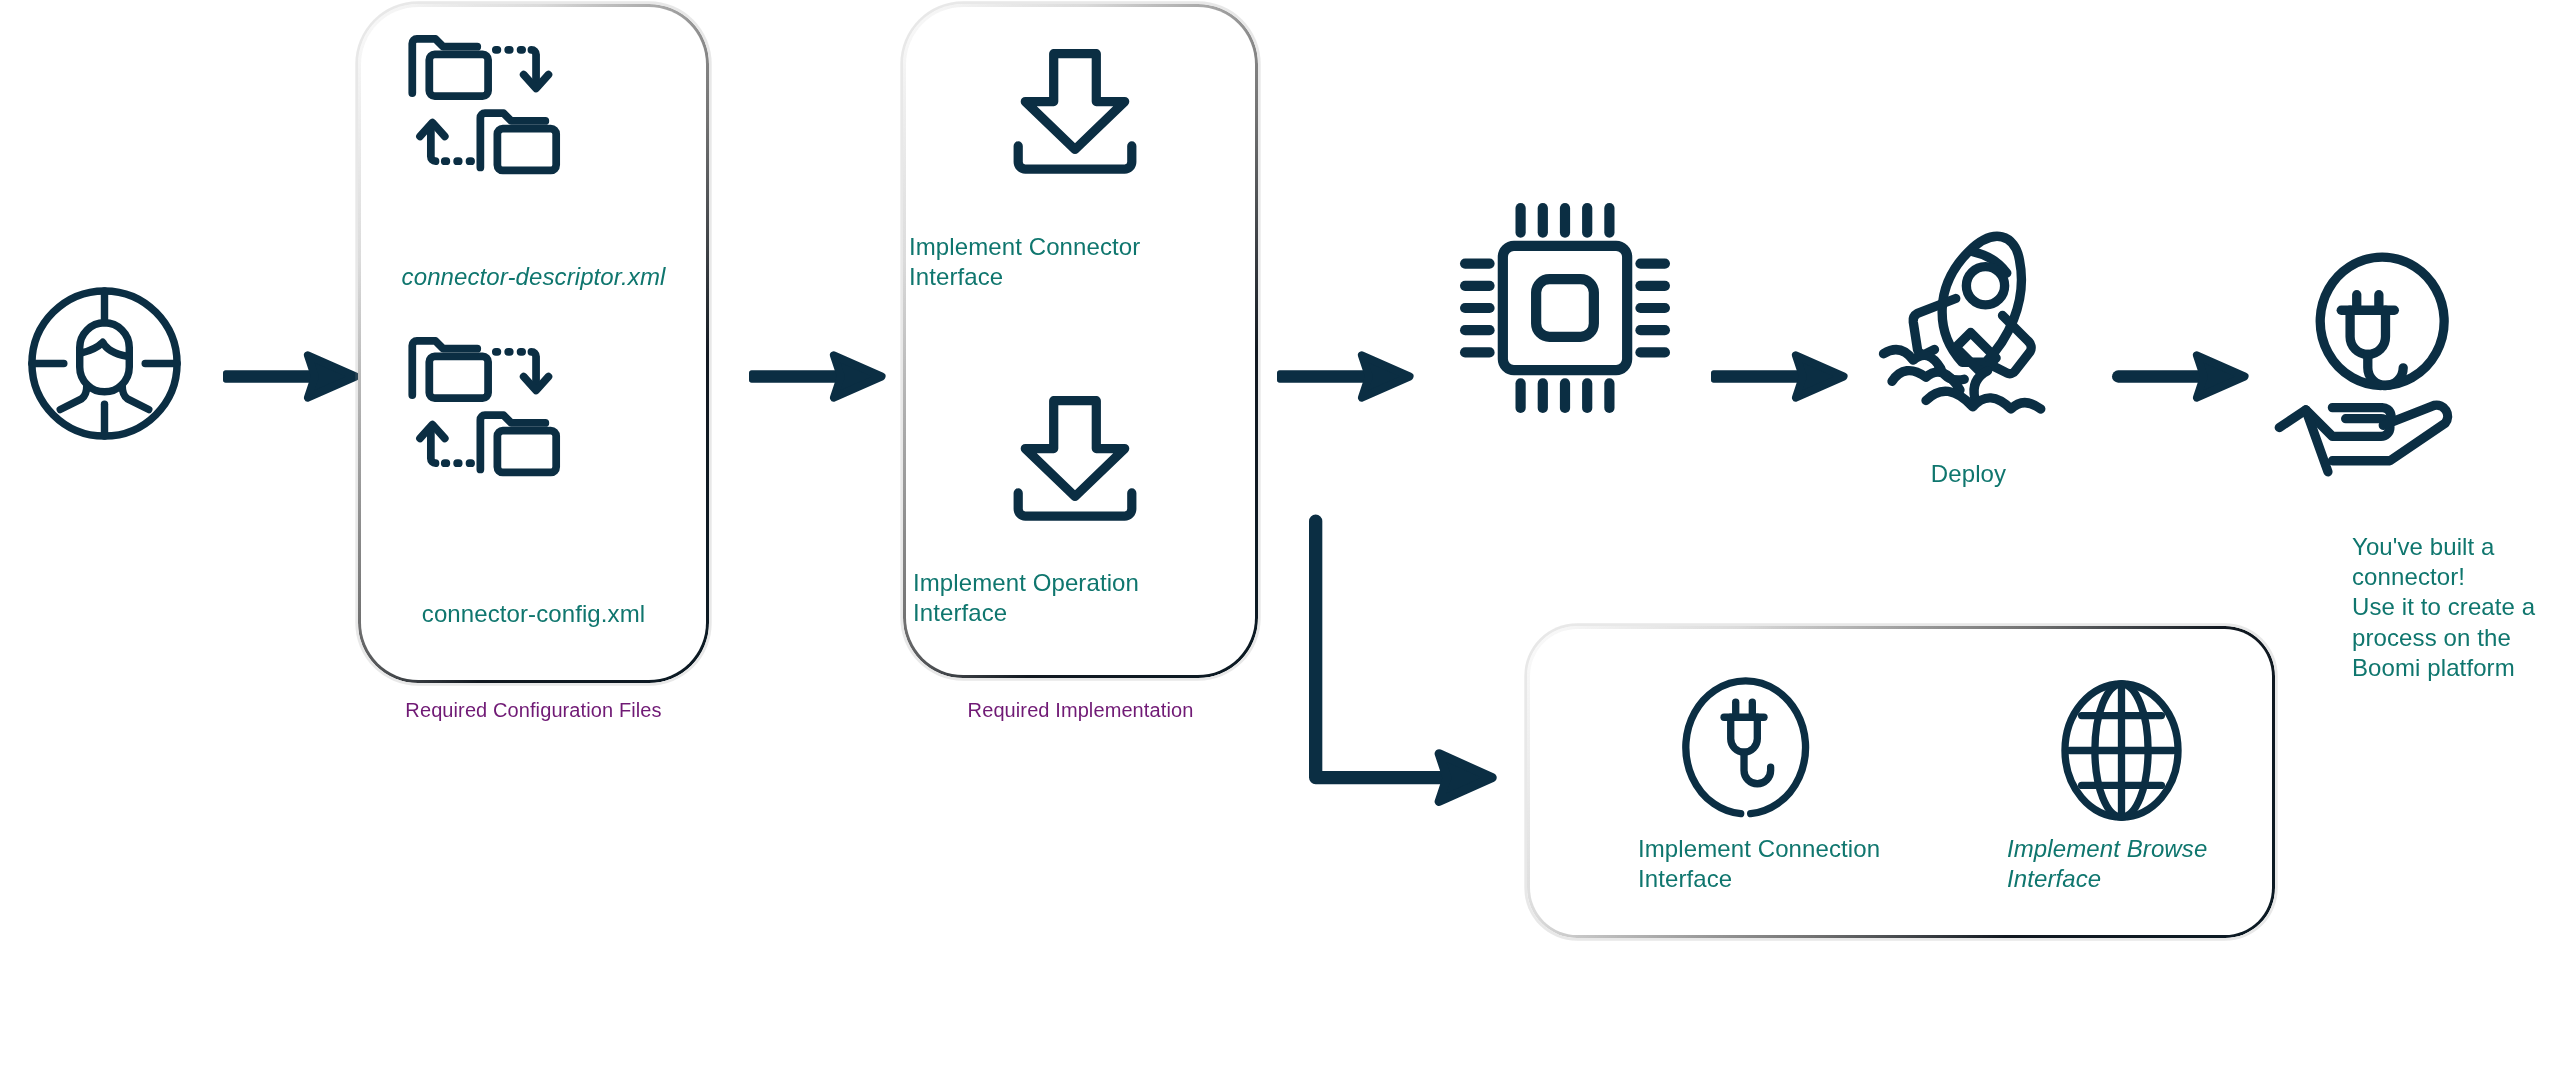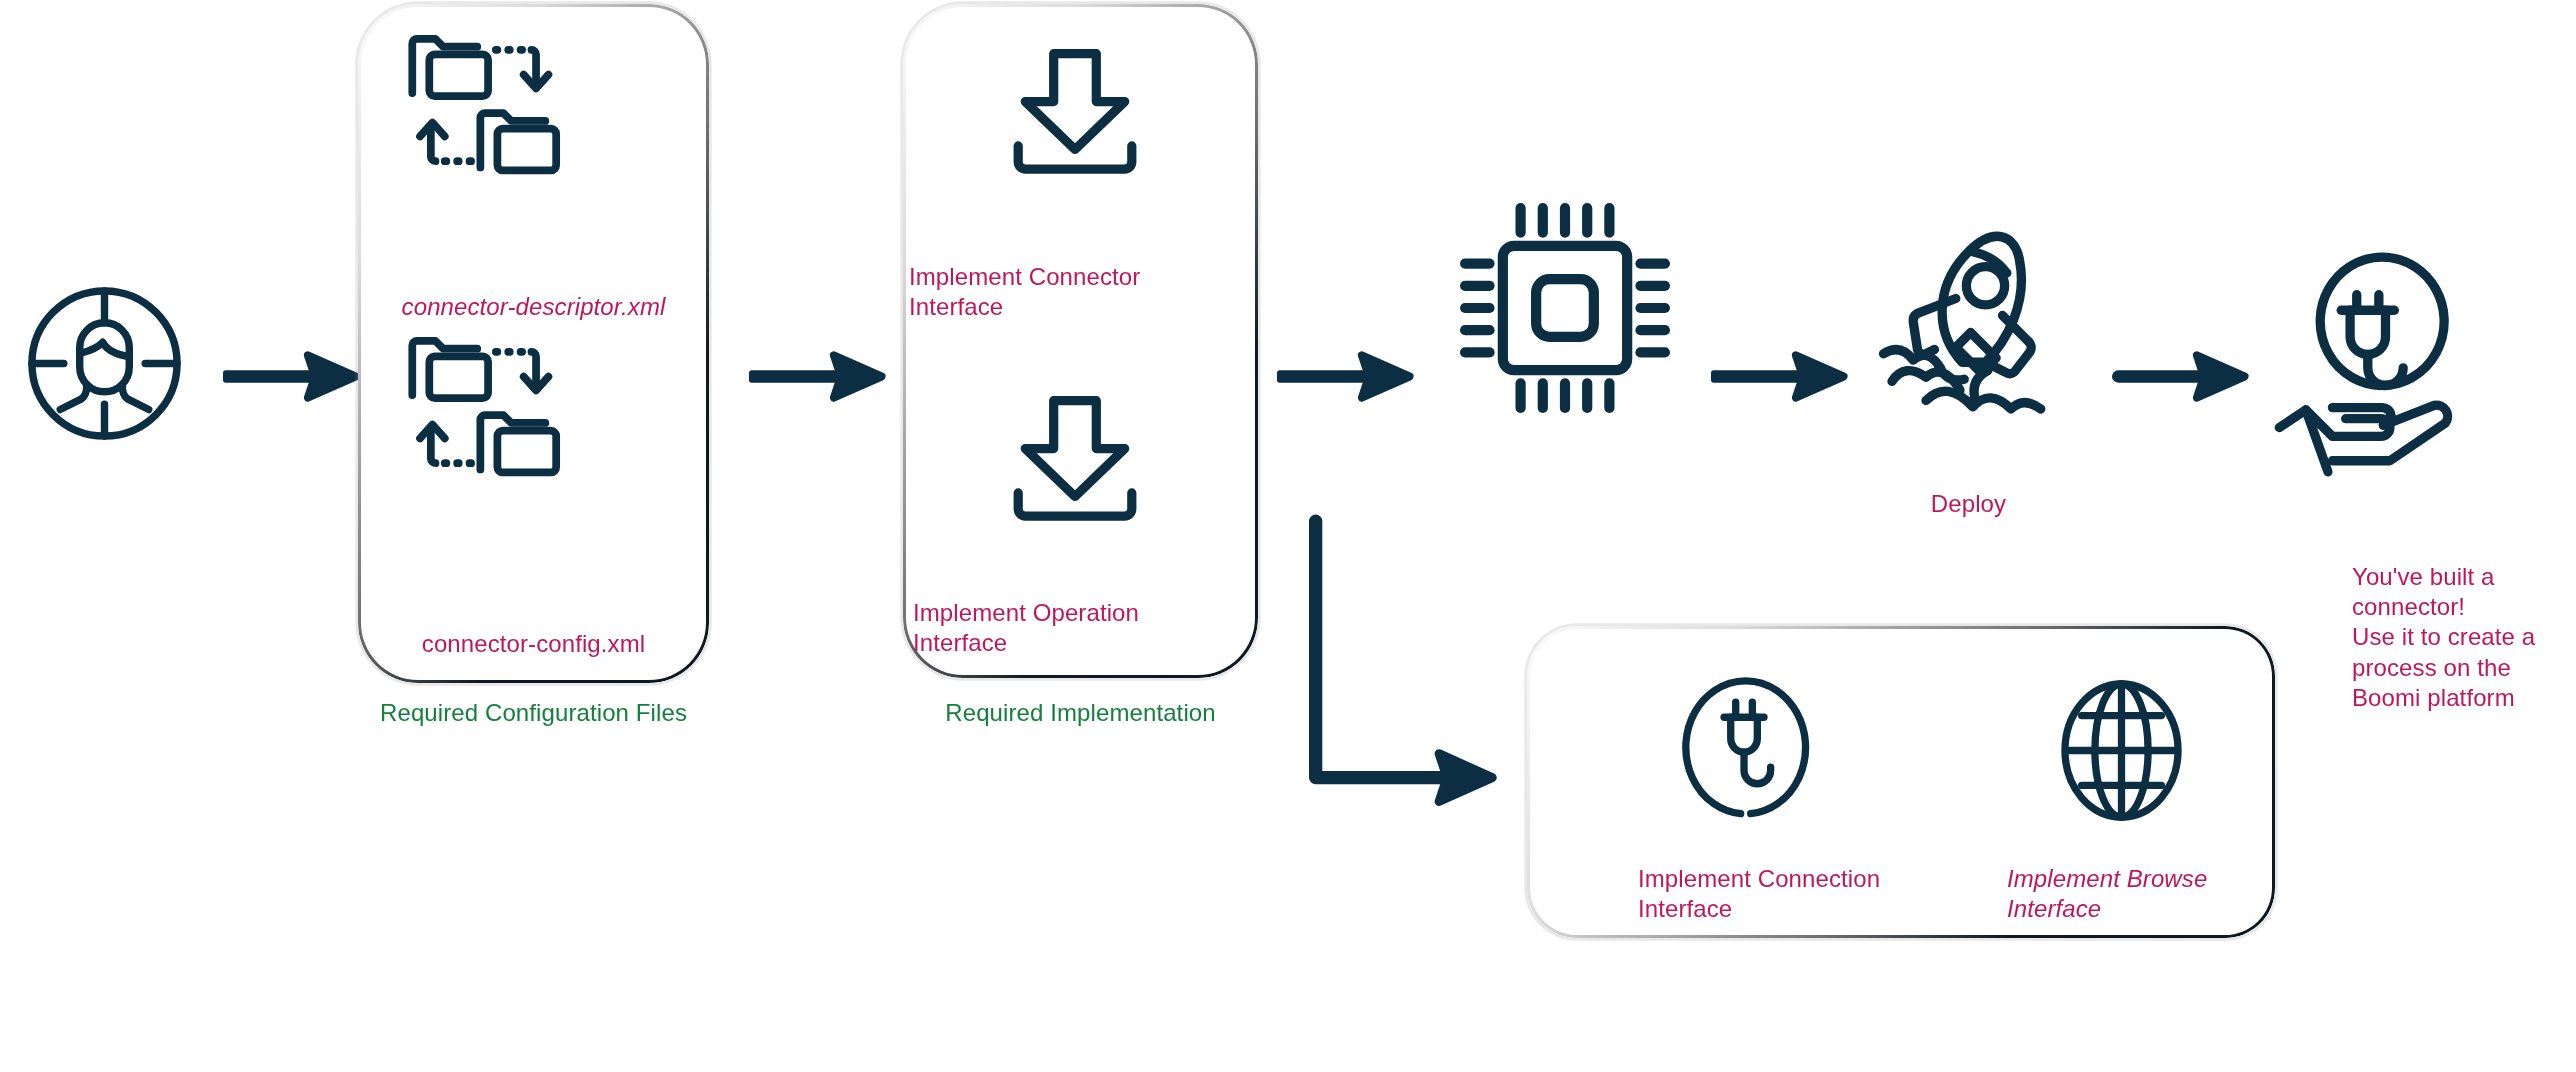--- a/index.html
+++ b/index.html
@@ -43,32 +43,31 @@
     -webkit-mask: linear-gradient(#000 0 0) content-box, linear-gradient(#000 0 0);
     -webkit-mask-composite: xor;
             mask: linear-gradient(#000 0 0) content-box, linear-gradient(#000 0 0);
             mask-composite: exclude;
     pointer-events: none;
   }
 
   
   .lbl {
     position: absolute;
-    color: #be185d;
+    color: #0f766e;
     font-size: 24px;
     line-height: 1.26;
     letter-spacing: 0.1px;
     white-space: pre-line;
-    margin-top: 30px;
   }
   .lbl.center { text-align: center; }
   .caption {
     position: absolute;
-    color: #15803d;
-    font-size: 24px;
+    color: #701a75;
+    font-size: 20px;
     letter-spacing: 0.1px;
     text-align: center;
     white-space: nowrap;
   }
 
   svg { display: block; overflow: visible; }
 </style>
 </head>
 <body>
 

